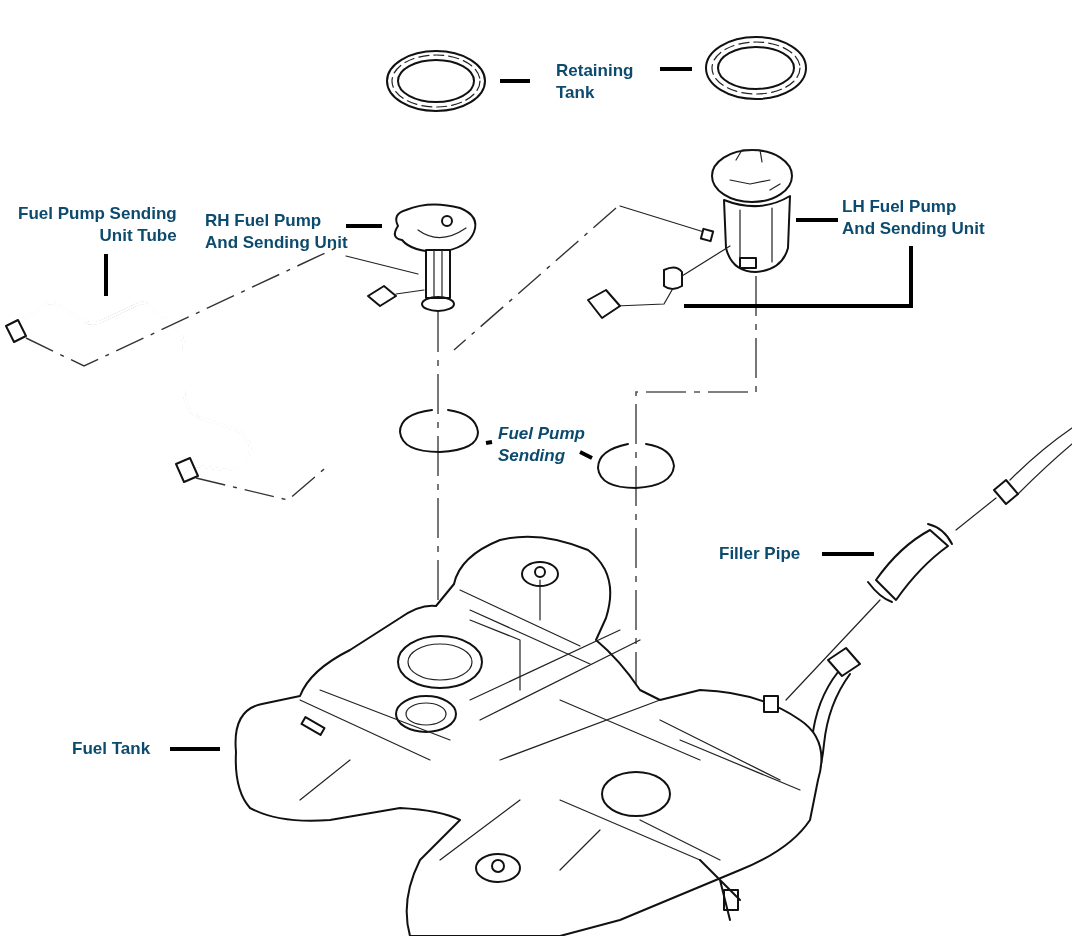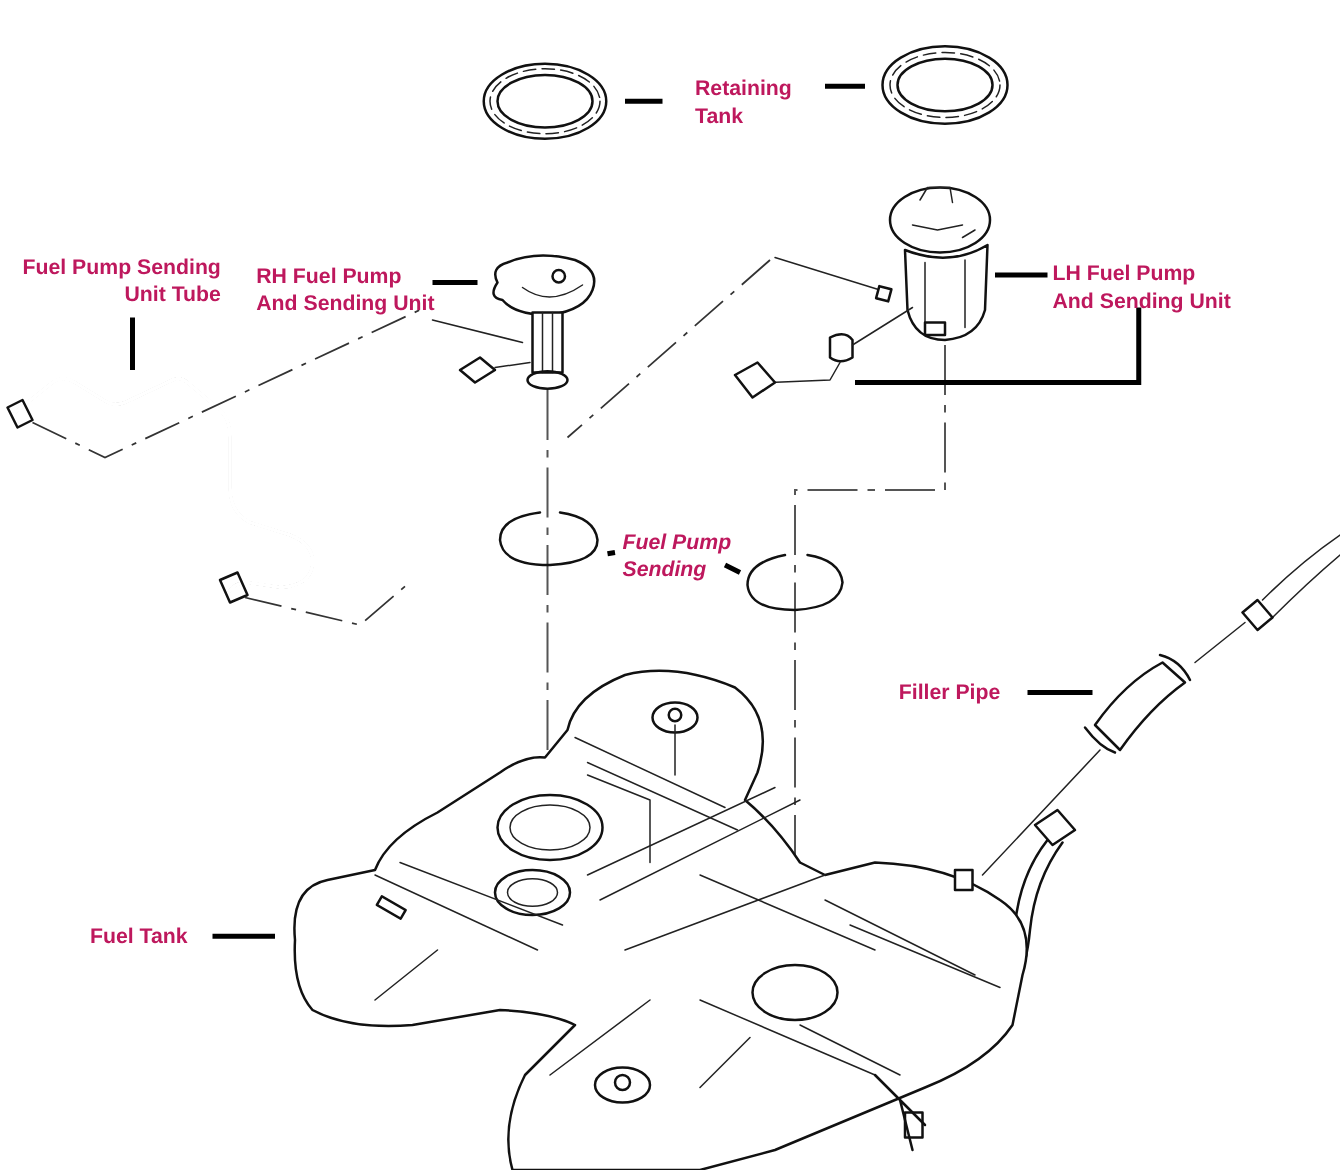--- a/index.html
+++ b/index.html
@@ -1,18 +1,18 @@
 <!DOCTYPE html>
 <html><head>
 <meta charset="utf-8">
 <style>
   html, body { margin: 0; padding: 0; background: #ffffff; }
   body { width: 1072px; height: 936px; position: relative; overflow: hidden; font-family: "Liberation Sans", sans-serif; }
   #diagram { position: absolute; left: 0; top: 0; width: 1072px; height: 936px; }
-  .label { position: absolute; font-family: "Liberation Sans", sans-serif; font-weight: bold; font-size: 17px; line-height: 22px; color: #be185d; white-space: nowrap; }
+  .label { position: absolute; font-family: "Liberation Sans", sans-serif; font-weight: bold; font-size: 17px; line-height: 22px; color: #0c4a6e; white-space: nowrap; }
   .label span { display: block; }
   .part { fill: none; stroke: #111; stroke-width: 2; stroke-linecap: round; stroke-linejoin: round; }
   .part-thin { fill: none; stroke: #222; stroke-width: 1.2; stroke-linecap: round; stroke-linejoin: round; }
   .fillw { fill: #fff; }
   .leader { stroke: #000; stroke-width: 4; stroke-linecap: butt; fill: none; }
   .dash { stroke: #333; stroke-width: 1.4; fill: none; stroke-dasharray: 30 8 4 8; }
   .axis { stroke: #555; stroke-width: 1.6; fill: none; stroke-dasharray: 40 8 6 8; }
 </style>
 </head>
 <body>
@@ -129,21 +129,21 @@
   <span>Tank</span>
 </div>
 <div class="label" style="left:18px; top:203px;text-align:right;">
   <span>Fuel Pump Sending</span>
   <span>Unit Tube</span>
 </div>
 <div class="label" style="left:205px; top:210px;">
   <span>RH Fuel Pump</span>
   <span>And Sending Unit</span>
 </div>
-<div class="label" style="left:842px; top:196px;margin-top:12px;">
+<div class="label" style="left:842px; top:196px;">
   <span>LH Fuel Pump</span>
   <span>And Sending Unit</span>
 </div>
 <div class="label" style="left:498px; top:423px;font-style:italic;">
   <span>Fuel Pump</span>
   <span>Sending</span>
 </div>
 <div class="label" style="left:719px; top:543px;text-align:center;">
   <span>Filler Pipe</span>
 </div>

